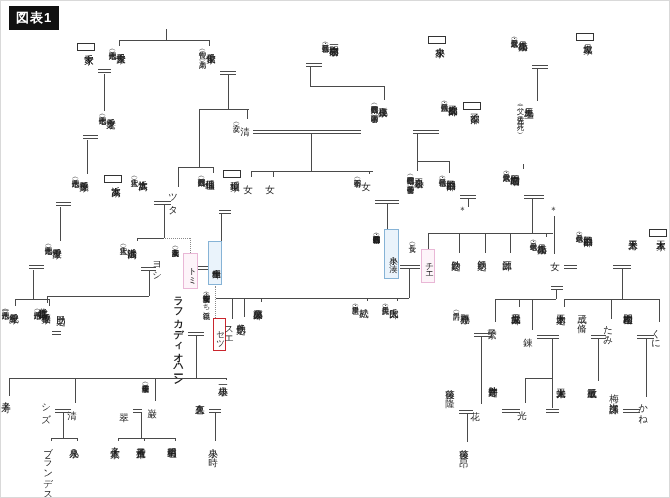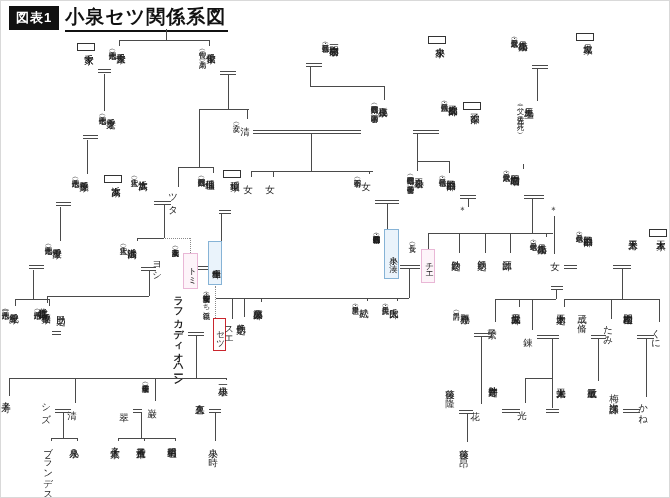--- a/index.html
+++ b/index.html
@@ -33,21 +33,20 @@
   .ldoth{position:absolute;height:0;border-top:1px dotted #8a8a8a;}
   .ldotv{position:absolute;width:0;border-left:1px dotted #8a8a8a;}
   .mark{position:absolute;font-size:9px;color:#1c1c1c;}
 </style>
 </head>
 <body>
 
 <div id="stage">
   <div id="title-bar">
     <span id="title-tag">図表1</span>
-    <span id="title-text">小泉セツ関係系図</span>
   </div>
   <div id="canvas">
       <div class="fam" style="left: 76px; top: 42px;">千家家</div>
       <div class="fam" style="left: 427px; top: 35px;">小泉家</div>
       <div class="fam" style="left: 575px; top: 32px;">塩見家</div>
       <div class="fam" style="left: 462px; top: 101px;">乙部家</div>
       <div class="fam" style="left: 103px; top: 174px;">高浜家</div>
       <div class="fam" style="left: 222px; top: 169px;">稲垣家</div>
       <div class="fam" style="left: 648px; top: 228px;">玉木家</div>
       <div class="person" style="top: 45px; height: 66px; right: 543px;">

